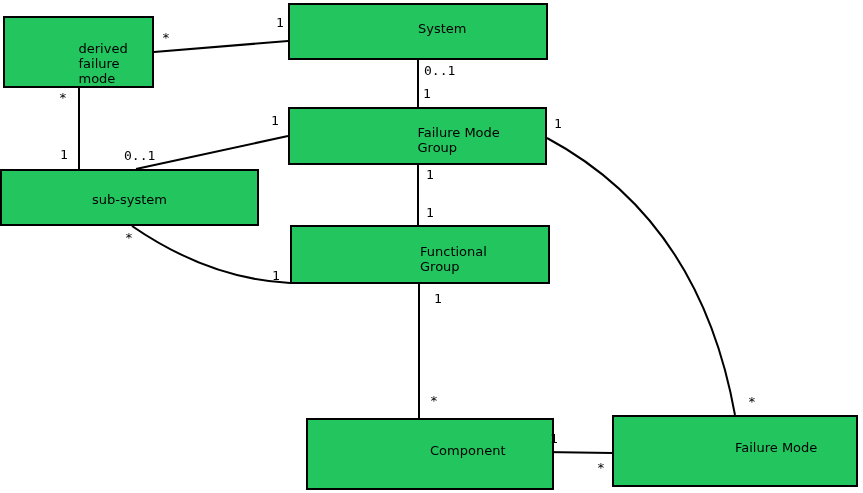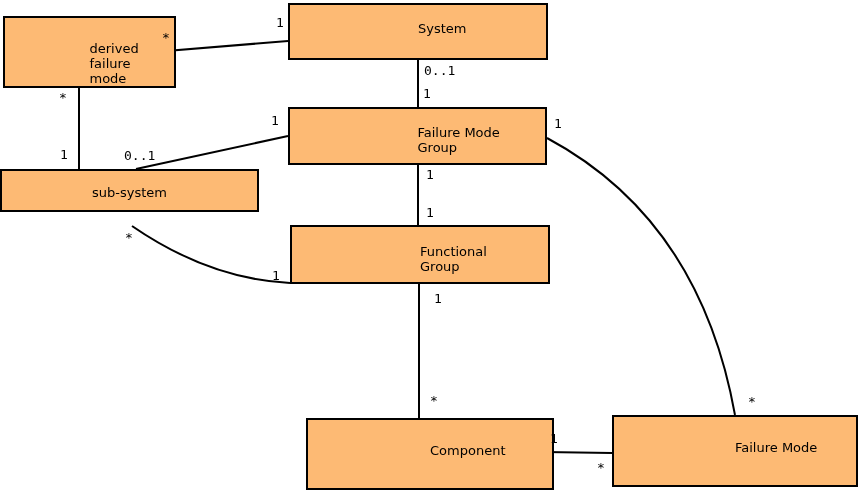--- a/index.html
+++ b/index.html
@@ -24,21 +24,21 @@
   }
   #edges-svg path {
     stroke: #000000;
     stroke-width: 2;
     fill: none;
   }
   .node {
     position: absolute;
     box-sizing: border-box;
     border: 2px solid #000000;
-    background: #fdba74;
+    background: #22c55e;
   }
   .node .label {
     position: absolute;
     left: 50%;
     top: calc(50% - 11px);
     font-size: 13px;
     line-height: 15px;
     color: #000000;
     white-space: nowrap;
     text-align: left;
@@ -66,42 +66,42 @@
     <path d="M 79 88 L 79 169"></path>
     <path d="M 418 60 L 418 107"></path>
     <path d="M 136 169 L 288 136"></path>
     <path d="M 418 164 L 418 225"></path>
     <path d="M 132 226 Q 209 279 290 283"></path>
     <path d="M 547 138 Q 700 220 735 415"></path>
     <path d="M 419 283 L 419 418"></path>
     <path d="M 544 452 L 612 453"></path>
   </svg>
 
-  <div class="node" style="left:3px; top:16px; width:173px; height:72px;">
+  <div class="node" style="left:3px; top:16px; width:151px; height:72px;">
     <div class="label">
       <div>derived</div>
       <div>failure</div>
       <div>mode</div>
     </div>
   </div>
 
   <div class="node" style="left:288px; top:3px; width:260px; height:57px;">
     <div class="label">
       <div>System</div>
     </div>
   </div>
 
   <div class="node" style="left:288px; top:107px; width:259px; height:58px;">
     <div class="label">
       <div>Failure Mode</div>
       <div>Group</div>
     </div>
   </div>
 
-  <div class="node" style="left:0px; top:169px; width:259px; height:43px;text-decoration:underline;">
+  <div class="node" style="left:0px; top:169px; width:259px; height:57px;text-decoration:underline;">
     <div class="label centered">
       <div>sub-system</div>
     </div>
   </div>
 
   <div class="node" style="left:290px; top:225px; width:260px; height:59px;">
     <div class="label">
       <div>Functional</div>
       <div>Group</div>
     </div>

